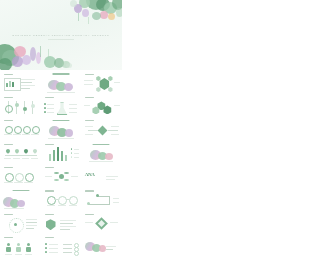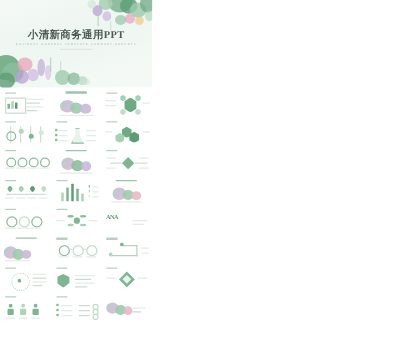--- a/index.html
+++ b/index.html
@@ -76,21 +76,20 @@
       <div class="blob" style="left:82px;top:9px;width:7px;height:8px;background:#c9aede;opacity:.62;"></div>
       <div class="blob" style="left:100px;top:11px;width:8px;height:8px;background:#e8a6bd;opacity:.72;"></div>
       <div class="blob" style="left:108px;top:13px;width:7px;height:7px;background:#f0c27a;opacity:.62;"></div>
       <div class="blob" style="left:92px;top:12px;width:9px;height:8px;background:#88bd9b;opacity:.6;"></div>
       <div class="blob" style="left:70px;top:0px;width:7px;height:7px;background:#cfe3d6;opacity:.6;"></div>
       <div class="blob" style="left:116px;top:8px;width:7px;height:9px;background:#a8d0b4;opacity:.55;"></div>
       <div class="leafy" style="left:78px;top:13px;width:1px;height:8px;background:#8cbd9d;opacity:.5;"></div>
       <div class="leafy" style="left:88px;top:17px;width:1px;height:7px;background:#a8d0b4;opacity:.45;"></div>
     </div>
 
-    <div class="cover-title">小清新商务通用PPT</div>
     <div class="cover-sub">BUSINESS  GENERAL  TEMPLATE  SUMMARY  REPORTS</div>
     <div class="cover-rule"></div>
 
     <div>
       <div class="succ" style="left:-6px;top:44px;width:22px;height:20px;background:#6faa83;opacity:.9;"></div>
       <div class="succ" style="left:2px;top:50px;width:17px;height:16px;background:#8cbd9d;opacity:.85;"></div>
       <div class="succ" style="left:-2px;top:58px;width:14px;height:13px;background:#5f9c76;opacity:.8;"></div>
       <div class="succ" style="left:14px;top:46px;width:12px;height:11px;background:#e8a6bd;opacity:.78;"></div>
       <div class="succ" style="left:12px;top:56px;width:11px;height:11px;background:#b79ed0;opacity:.72;"></div>
       <div class="succ" style="left:22px;top:55px;width:9px;height:10px;background:#c9aede;opacity:.62;"></div>

